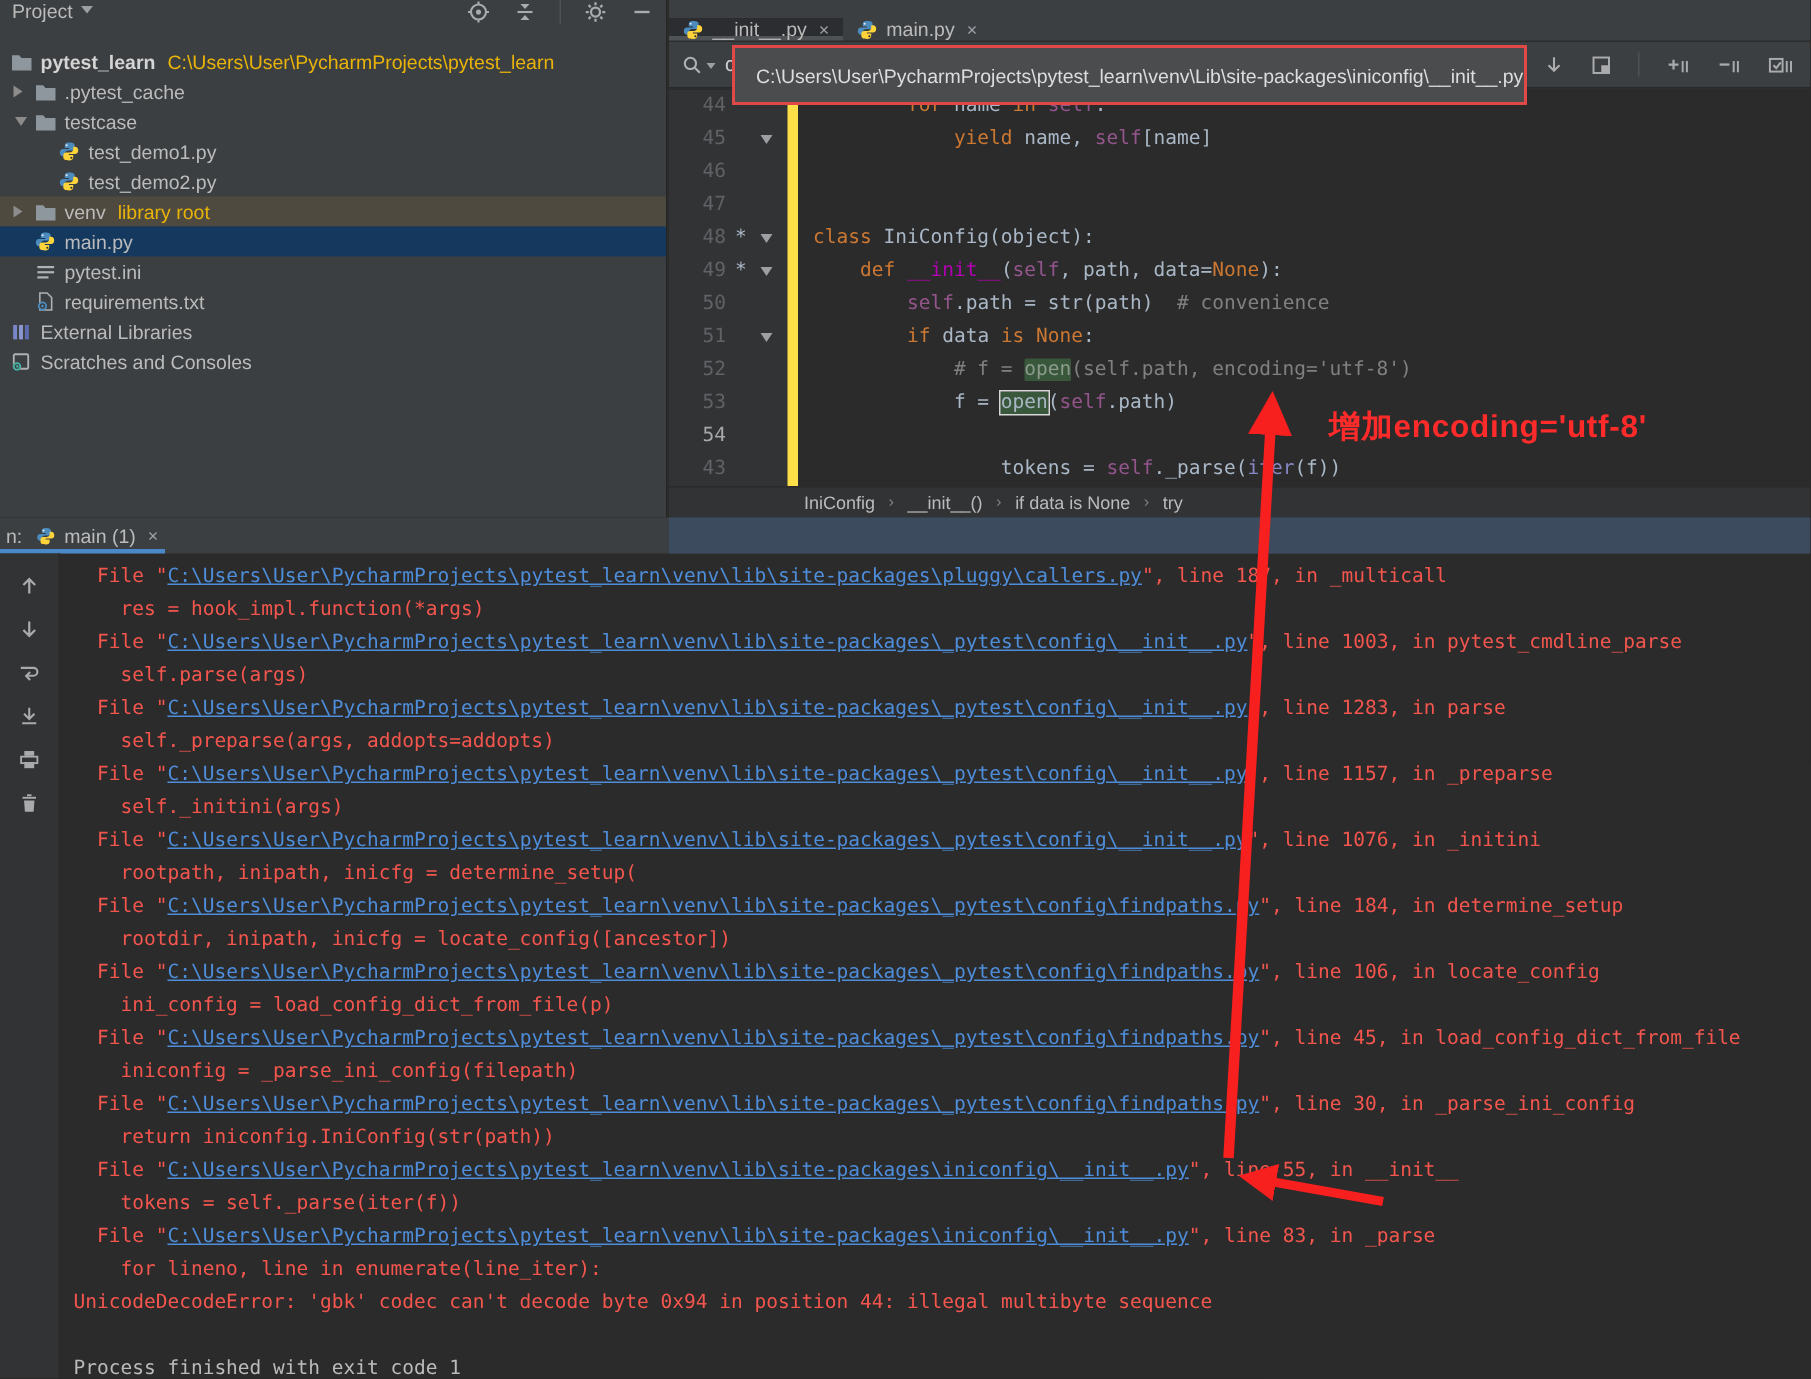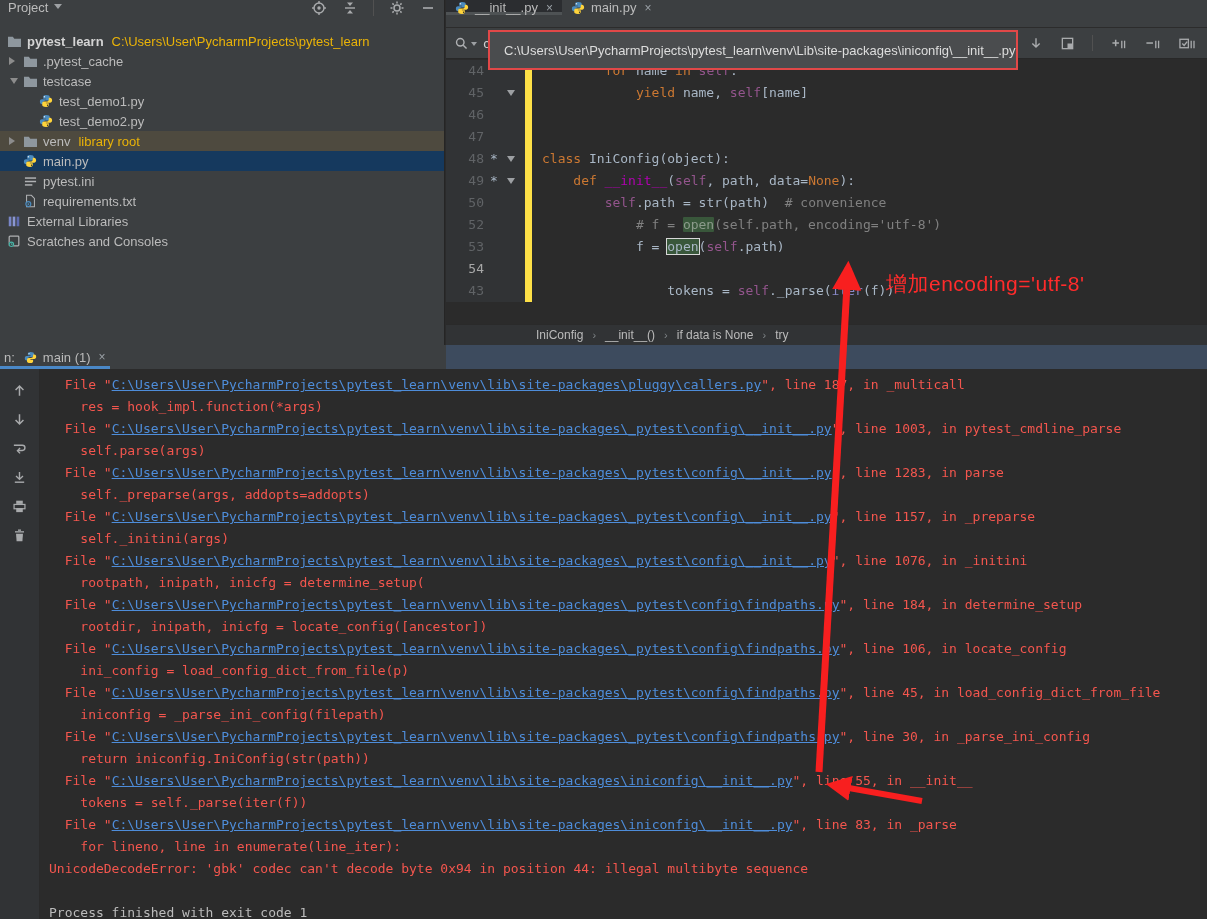--- a/index.html
+++ b/index.html
@@ -20,21 +20,21 @@
   .t-spacer{flex:none}
   .t-arrow{flex:none;width:17px;display:flex;justify-content:center}
   .ar-r{width:0;height:0;border:4px solid transparent;border-left:6px solid #8C8C8C}
   .ar-d{width:0;height:0;border:4px solid transparent;border-top:6px solid #8C8C8C;margin-top:3px}
   .t-icon{flex:none;width:16px;margin-right:5px;display:flex;justify-content:center}
   .t-label{color:#BBBBBB}
   .t-label.bold{font-weight:bold;color:#D4D4D4}
   .t-suffix{color:#eab308;margin-left:8px}
   
   .editor{position:absolute;left:446px;top:0;right:0;height:345px;background:#2B2B2B}
-  .tabbar{height:28px;background:#3C3F41;display:flex;align-items:flex-start;border-bottom:1px solid #2C2C2C;box-sizing:border-box}
+  .tabbar{height:28px;background:#3C3F41;display:flex;align-items:flex-end;border-bottom:1px solid #2C2C2C;box-sizing:border-box}
   .tab{display:flex;align-items:center;gap:6px;padding:0 9px;font-size:13px;color:#BBBBBB}
   .tab.active{background:#2B2D30;box-shadow:inset 0 -3px 0 #4E5254}
   .tab-close{color:#9AA0A6;font-size:12px;margin-left:2px}
   .findbar{height:31px;background:#3C3F41;border-bottom:1px solid #282828;display:flex;align-items:center;padding:0 8px;font-size:13px;color:#CFCFCF;box-sizing:border-box}
   .find-caret{width:0;height:0;border:3.5px solid transparent;border-top:4.5px solid #9DA0A3;margin:4px 6px 0 2px}
   .find-query{font-family:"DejaVu Sans Mono",monospace}
   .find-right{margin-left:auto;display:flex;align-items:center;gap:17px;padding-right:4px;color:#BBBBBB}
   
   .code{position:absolute;top:60px;left:0;right:0;height:264px;font:13px "DejaVu Sans Mono",monospace;line-height:22px}
   .code-row{display:flex;height:22px}
@@ -61,21 +61,21 @@
   .con-run{position:absolute;left:4px;top:0;height:24px;display:flex;align-items:center;gap:7px;font-size:13px;color:#BBBBBB}
   .con-tab{position:relative;display:flex;align-items:center;gap:6px;height:24px;padding:0 2px}
   .con-tab::after{content:'';position:absolute;left:-26px;right:-2px;bottom:0;height:3px;background:#4A88C7}
   .con-toolbar{position:absolute;left:0;top:24px;bottom:0;width:40px;background:#313335;border-right:1px solid #2A2A2A;display:flex;flex-direction:column;align-items:center;padding-top:14px;gap:14px;box-sizing:border-box}
   .con-out{position:absolute;left:41px;top:24px;right:0;bottom:0;font:13px "DejaVu Sans Mono",monospace;line-height:22px;white-space:pre;padding:5px 0 0 8px;overflow:hidden}
   .e{color:#F4564E}
   .lnk{color:#4E8DDA;text-decoration:underline;cursor:pointer}
   .inf{color:#BBBBBB}
   
   .anno-layer{position:absolute;left:0;top:0;width:1207px;height:919px;z-index:50;pointer-events:none}
-  .anno-note{position:absolute;left:886px;top:270px;color:#FF2B2B;font-size:21px;font-weight:400;font-family:"Liberation Sans",sans-serif;letter-spacing:.5px}
+  .anno-note{position:absolute;left:886px;top:270px;color:#FF2B2B;font-size:21px;font-weight:700;font-family:"Liberation Sans",sans-serif;letter-spacing:.5px}
 </style>
 </head>
 <body>
 
 <div class="project-panel">
   <div class="pp-header">
     <span>Project</span>
     <span class="pp-title-caret"></span>
     <span class="pp-icons">
       <span class="icon-btn">
@@ -384,20 +384,28 @@
         </div>
         <div class="ctext"><span class="c-plain">    </span><span class="c-kw">def</span><span class="c-defname"> __init__</span><span class="c-plain">(</span><span class="c-self">self</span><span class="c-plain">, path, data=</span><span class="c-kw">None</span><span class="c-plain">):</span></div>
       </div>
       <div class="code-row">
         <div class="gutter">
           <span class="lnum">50</span>
           <span class="lstar"></span>
           <span class="lfold"></span>
         </div>
         <div class="ctext"><span class="c-plain">        </span><span class="c-self">self</span><span class="c-plain">.path = str(path)  </span><span class="c-comment"># convenience</span></div>
+      </div>
+      <div class="code-row">
+        <div class="gutter">
+          <span class="lnum">51</span>
+          <span class="lstar"></span>
+          <span class="lfold has"></span>
+        </div>
+        <div class="ctext"><span class="c-plain">        </span><span class="c-kw">if</span><span class="c-plain"> data </span><span class="c-kw">is</span><span class="c-plain"> </span><span class="c-kw">None</span><span class="c-plain">:</span></div>
       </div>
       <div class="code-row">
         <div class="gutter">
           <span class="lnum">52</span>
           <span class="lstar"></span>
           <span class="lfold"></span>
         </div>
         <div class="ctext"><span class="c-comment">            # f = </span><span class="c-hl">open</span><span class="c-comment">(self.path, encoding='utf-8')</span></div>
       </div>
       <div class="code-row">

